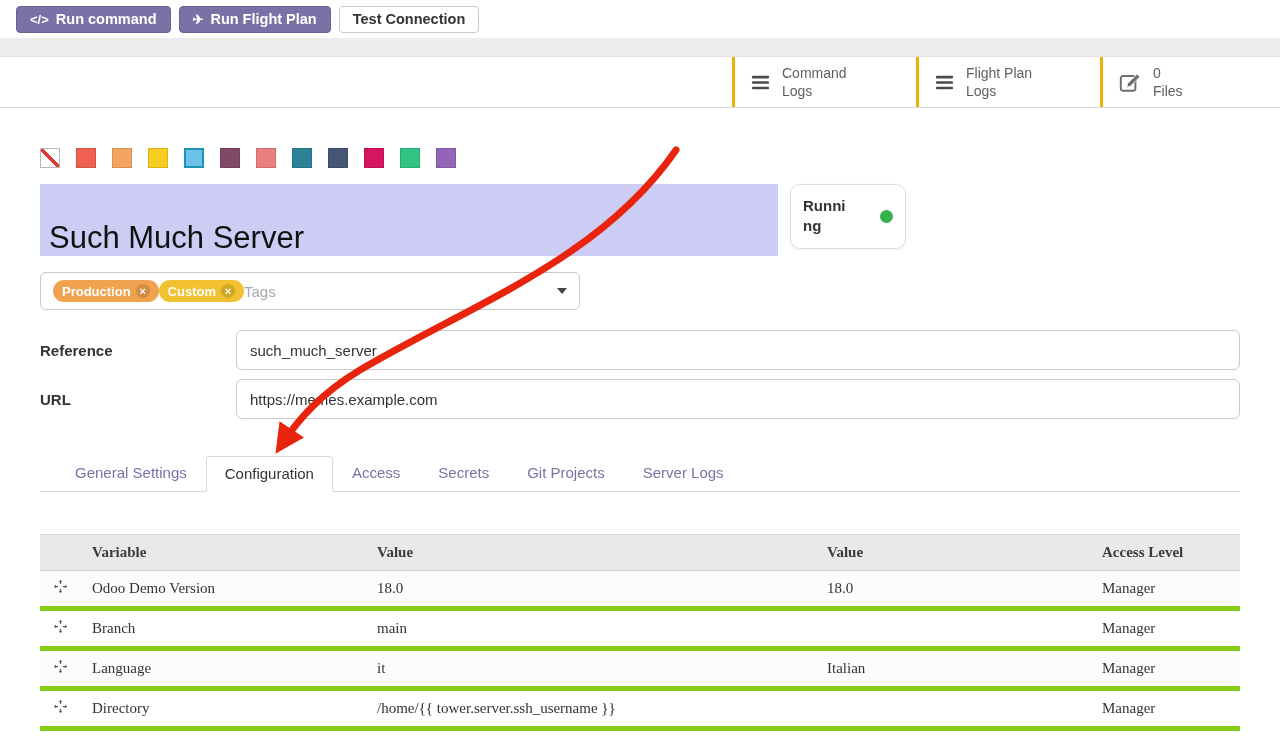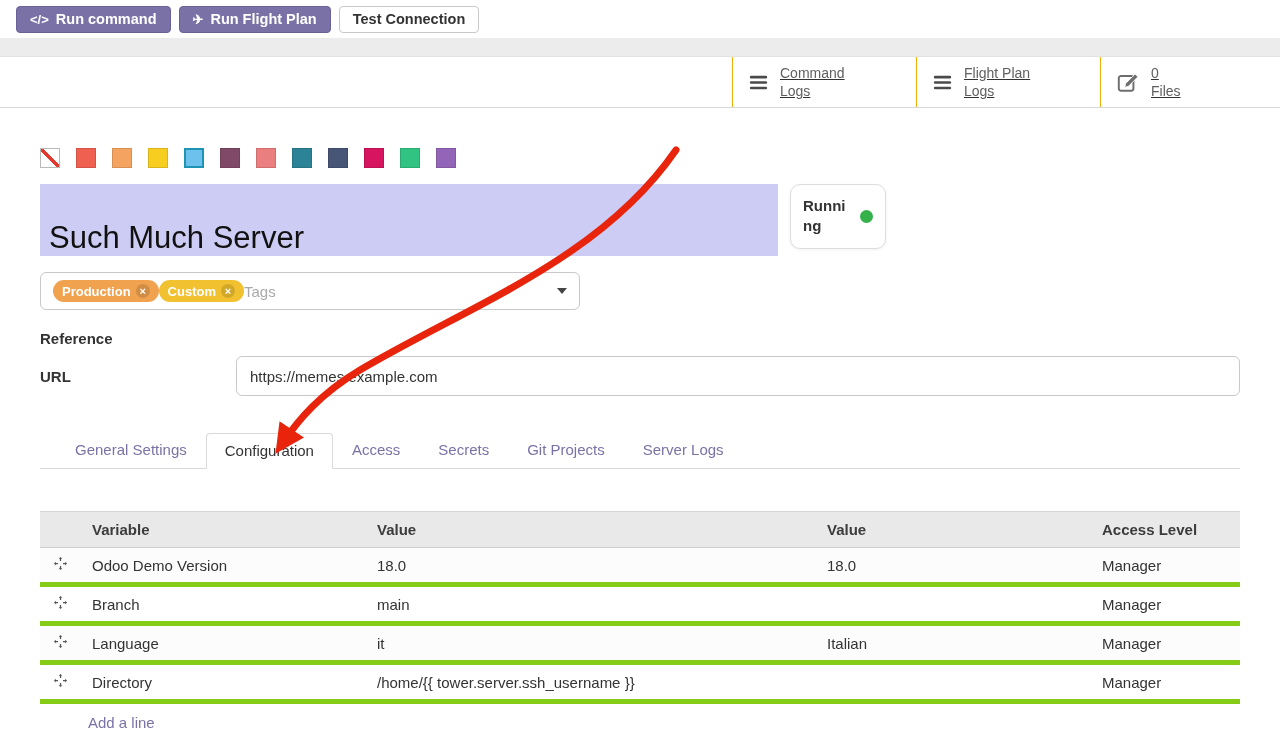--- a/index.html
+++ b/index.html
@@ -12,33 +12,33 @@
   
   .topbar{height:38px; display:flex; align-items:center; gap:8px; padding-left:16px; background:#fff;}
   .btn{display:inline-flex; align-items:center; gap:7px; height:27px; padding:0 13px;
        border-radius:4px; font-size:14.5px; font-weight:600; cursor:pointer; border:1px solid transparent;}
   .btn-primary{background:var(--accent); color:#fff; border-color:#6a6296;}
   .btn-secondary{background:#fff; color:#333; border-color:#c9c9c9;}
   .btn .glyph{font-size:13px; font-weight:700;}
   .gray-strip{height:19px; background:#ececec; border-bottom:1px solid #e2e2e2;}
   
   .smart-row{height:51px; display:flex; justify-content:flex-end; border-bottom:1px solid #d9d9d9; background:#fff;}
-  .smart-btn{display:flex; align-items:center; gap:10px; padding:0 14px; border-left:1px solid #eab308; cursor:pointer;text-decoration:underline;}
+  .smart-btn{display:flex; align-items:center; gap:10px; padding:0 14px; border-left:3px solid #eab308; cursor:pointer;}
   .smart-btn.cmd{width:184px;} .smart-btn.fp{width:184px;} .smart-btn.files{width:180px;}
   .smart-label{font-size:14px; color:#5f5f5f; line-height:1.3;}
   
   .sheet{padding:0 40px; position:relative;}
   .color-row{margin-top:40px; display:flex; gap:16px;}
   .swatch{width:20px; height:20px; border:1px solid rgba(0,0,0,.12); cursor:pointer;}
   .swatch.none{background:linear-gradient(to top right,#fff 44%,#e23a2e 44%,#e23a2e 56%,#fff 56%); border:1px solid #b9b9b9;}
   .swatch.selected{border:2px solid #1d94b4;}
   .title-row{margin-top:16px; display:flex; align-items:flex-start; gap:12px;}
   .title-box{width:738px; height:72px; background:#cdccf4; display:flex; align-items:flex-end; padding:0 9px;
              font-size:31px; color:#111; cursor:text;}
-  .status-card{width:96px; min-height:64px; background:#fff; border:1px solid #ddd; border-radius:10px;
+  .status-card{width:116px; min-height:64px; background:#fff; border:1px solid #ddd; border-radius:10px;
                box-shadow:0 1px 3px rgba(0,0,0,.06); padding:11px 12px; display:flex; align-items:center; gap:12px; cursor:pointer;}
   .status-text{width:44px; font-size:15px; font-weight:700; color:#333; line-height:1.35; word-break:break-all;}
   .status-dot{width:13px; height:13px; border-radius:50%; margin-left:auto;}
   
   .tags-box{margin-top:16px; width:540px; height:38px; border:1px solid #c9c9c9; border-radius:6px;
             display:flex; align-items:center; padding:0 12px; cursor:text;}
   .tag-pill{display:inline-flex; align-items:center; gap:5px; height:22px; padding:0 9px; border-radius:12px;
             color:#fff; font-size:13px; font-weight:700; cursor:default;}
   .tag-x{display:inline-flex; align-items:center; justify-content:center; width:14px; height:14px;
          border-radius:50%; background:rgba(0,0,0,.13); color:#fff; font-size:11px; font-weight:700; cursor:pointer;}
@@ -50,21 +50,21 @@
   .field-row{display:flex; align-items:center; margin-bottom:9px;}
   .field-label{width:196px; font-size:15px; font-weight:700; color:#333;}
   .field-input{flex:1; height:40px; border:1px solid #c9c9c9; border-radius:6px; padding:0 13px;
                font-size:15px; color:#333; font-family:"Liberation Sans",sans-serif; background:#fff;}
   
   .tabs{margin-top:36px; display:flex; align-items:flex-end; border-bottom:1px solid #d9d9d9; padding-left:16px;text-align:center;}
   .tab{padding:8px 18px 9px; font-size:15px; color:var(--accent); cursor:pointer; border:1px solid transparent;
        border-top-left-radius:4px; border-top-right-radius:4px; background:transparent;}
   .tab.active{color:#333; background:#fff; border-color:#d9d9d9; border-bottom-color:#fff; margin-bottom:-1px;}
   
-  table.vars{margin-top:42px; width:100%; border-collapse:collapse; font-size:15px;}
+  table.vars{margin-top:42px; width:100%; border-collapse:collapse; font-size:15px;font-family:Liberation Serif, serif;}
   table.vars th{background:#e9e9e9; border-top:1px solid #d5d5d5; border-bottom:1px solid #cfcfcf;
                 text-align:left; font-weight:700; color:#3c3c3c; padding:9px 12px;}
   table.vars td{border-bottom:5px solid #84cc16; padding:8px 12px; color:#333; background:#fff; cursor:text;}
   table.vars tr:nth-child(odd) td{background:#fcfcfc;}
   td.handle, th.handle{width:40px; text-align:center; padding:8px 0; cursor:grab;}
   .add-line{padding:10px 0 11px 48px; border-bottom:1px solid #e6e6e6;}
   .add-line a{color:var(--accent); font-size:15px; text-decoration:none; cursor:pointer;}
   
   .arrow-overlay{position:absolute; left:0; top:0; pointer-events:none; z-index:40;}
   .icon-svg{flex:none;}
@@ -159,20 +159,21 @@
       <span>Custom</span>
       <span class="tag-x">×</span>
     </span>
     <span class="tags-ph">Tags</span>
     <span class="caret"></span>
   </div>
 
   <div class="fields">
     <div class="field-row">
       <div class="field-label">Reference</div>
+      <input class="field-input" type="text" value="such_much_server" style="">
     </div>
     <div class="field-row">
       <div class="field-label">URL</div>
       <input class="field-input" type="text" value="https://memes.example.com" style="">
     </div>
   </div>
 
   <div class="tabs">
     <div class="tab">General Settings</div>
     <div class="tab active">Configuration</div>

